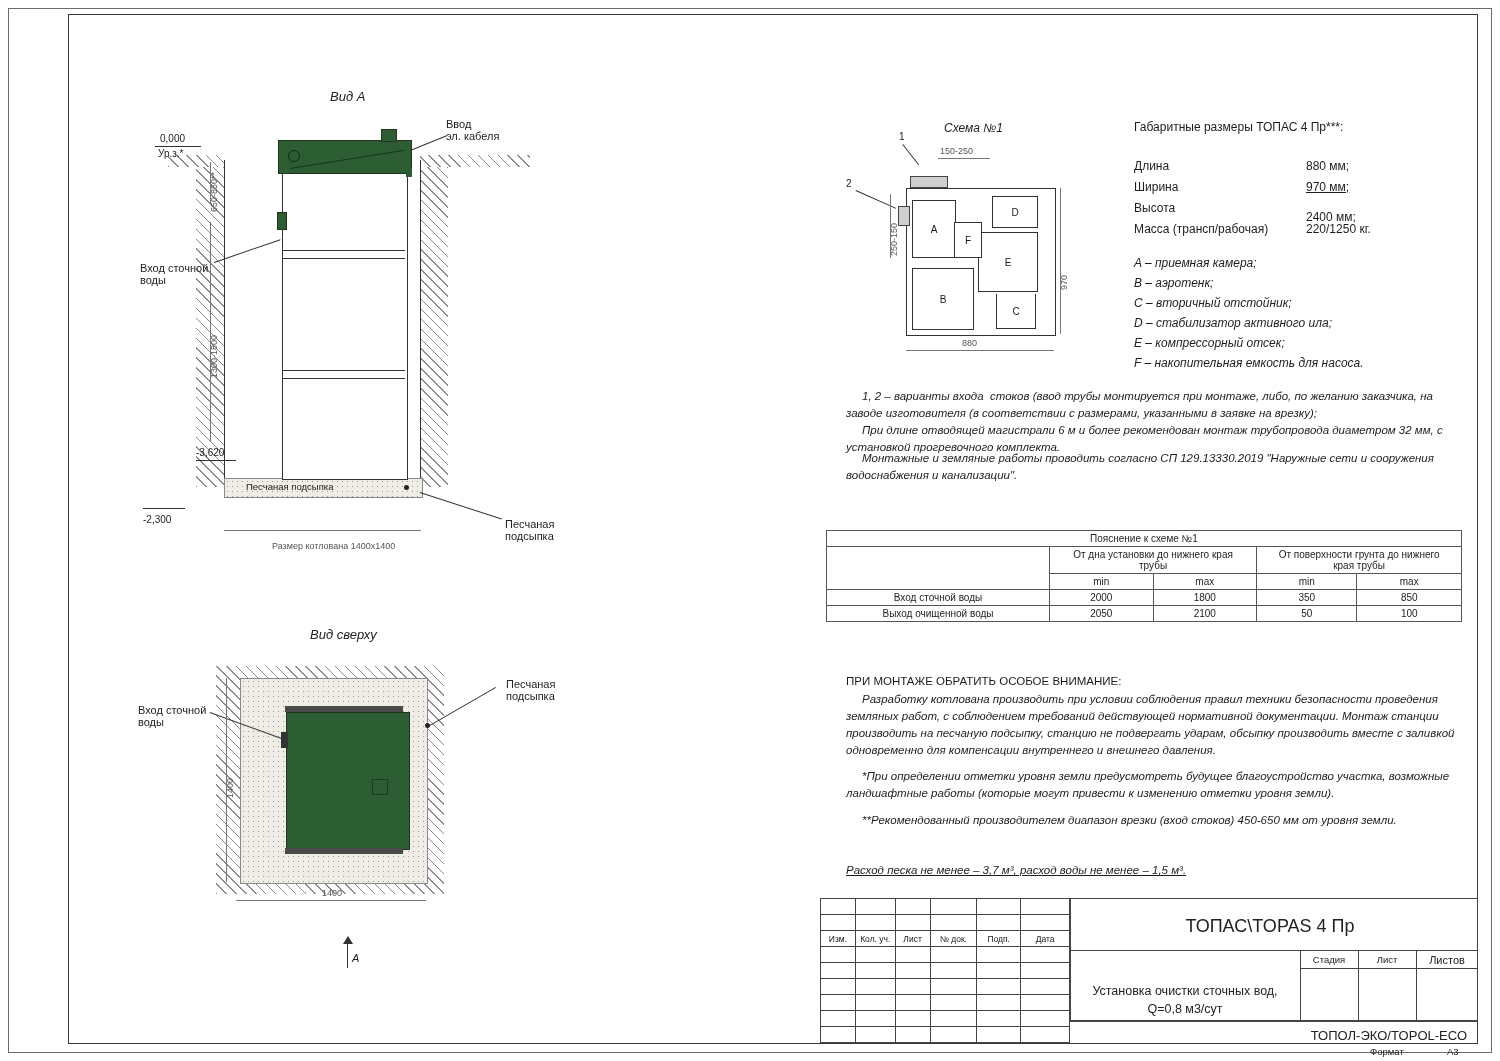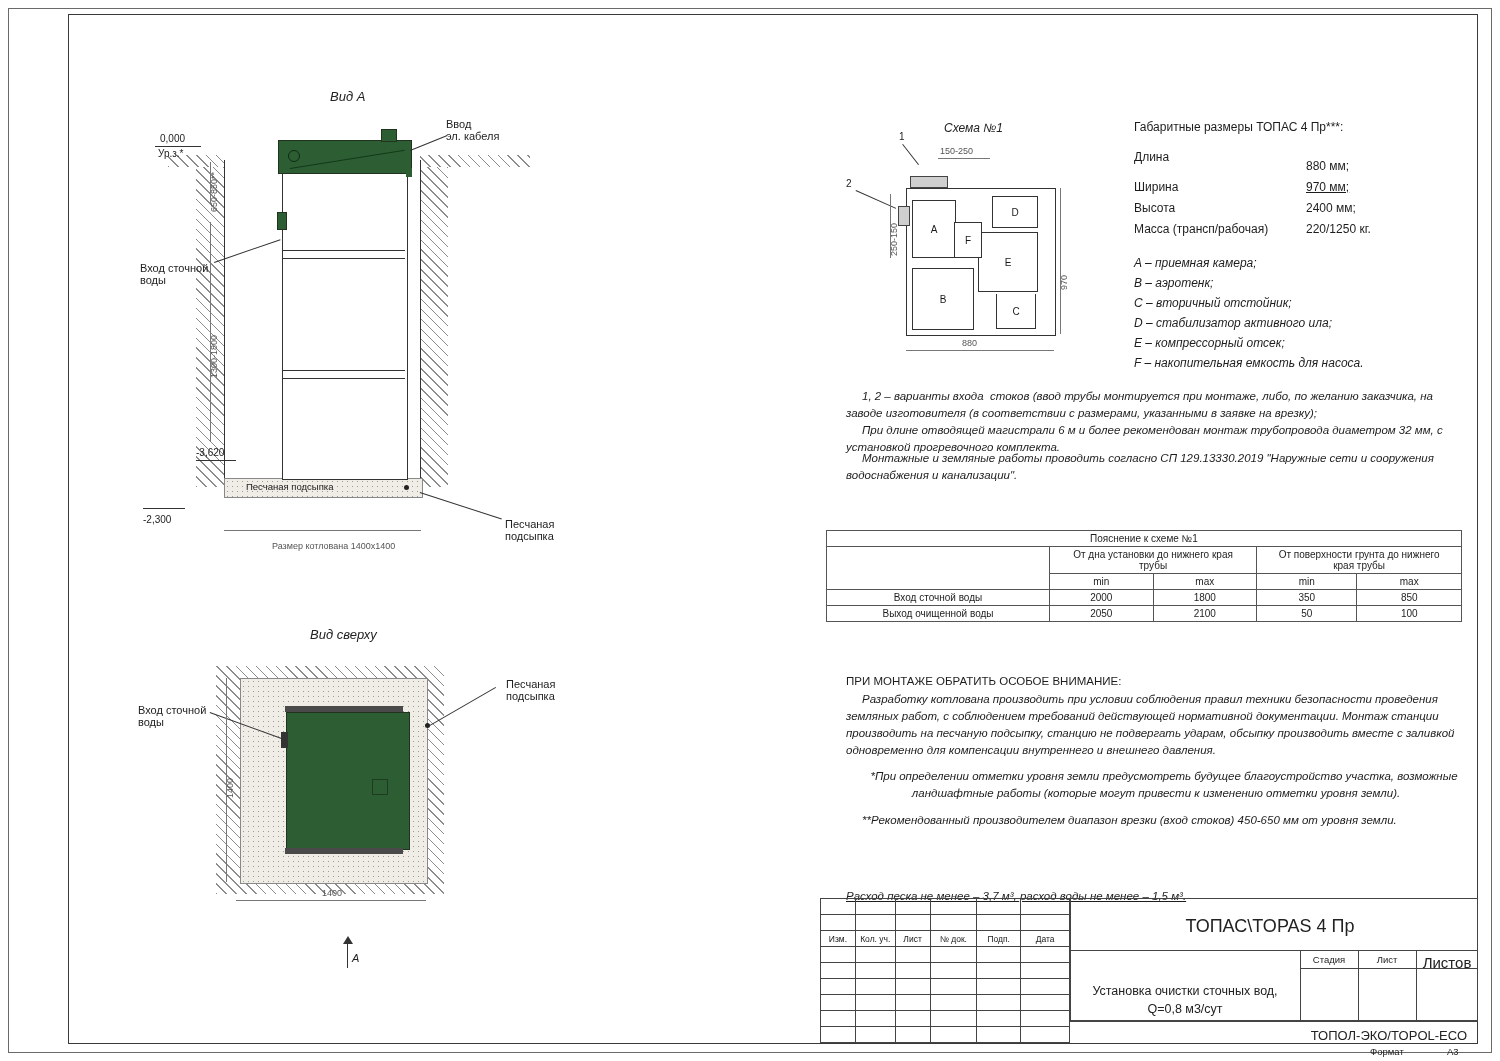--- a/index.html
+++ b/index.html
@@ -145,26 +145,26 @@
   <div class="dim-line" style="left:938px;top:158px;width:52px;height:1px;"></div>
   <div class="dimtxt" style="left:940px;top:146px;">150-250</div>
   <div class="dim-line" style="left:890px;top:194px;width:1px;height:64px;"></div>
   <div class="vtxt" style="left:889px;top:256px;">250-150</div>
   <div class="dim-line" style="left:906px;top:350px;width:148px;height:1px;"></div>
   <div class="dimtxt" style="left:962px;top:338px;">880</div>
   <div class="dim-line" style="left:1060px;top:188px;width:1px;height:146px;"></div>
   <div class="vtxt" style="left:1059px;top:290px;">970</div>
 
   <div class="spec" style="left:1134px;top:120px;">Габаритные размеры ТОПАС 4 Пр***:</div>
-  <div class="spec" style="left:1134px;top:150px;">Длина</div>
+  <div class="spec" style="left:1134px;top:159px;">Длина</div>
   <div class="spec" style="left:1306px;top:159px;">880 мм;</div>
   <div class="spec" style="left:1134px;top:180px;">Ширина</div>
   <div class="spec" style="left:1306px;top:180px;text-decoration:underline;">970 мм;</div>
   <div class="spec" style="left:1134px;top:201px;">Высота</div>
-  <div class="spec" style="left:1306px;top:201px;">2400 мм;</div>
+  <div class="spec" style="left:1306px;top:210px;">2400 мм;</div>
   <div class="spec" style="left:1134px;top:222px;">Масса (трансп/рабочая)</div>
   <div class="spec" style="left:1306px;top:222px;">220/1250 кг.</div>
 
   <div class="spec par-i" style="left:1134px;top:256px;">A – приемная камера;</div>
   <div class="spec par-i" style="left:1134px;top:276px;">B – аэротенк;</div>
   <div class="spec par-i" style="left:1134px;top:296px;">C – вторичный отстойник;</div>
   <div class="spec par-i" style="left:1134px;top:316px;">D – стабилизатор активного ила;</div>
   <div class="spec par-i" style="left:1134px;top:336px;">E – компрессорный отсек;</div>
   <div class="spec par-i" style="left:1134px;top:356px;">F – накопительная емкость для насоса.</div>
 
@@ -200,23 +200,23 @@
       <td>2050</td>
       <td>2100</td>
       <td>50</td>
       <td>100</td>
     </tr>
   </tbody>
     </table>
 
   <div class="par" style="left:846px;top:673px;width:620px;">ПРИ МОНТАЖЕ ОБРАТИТЬ ОСОБОЕ ВНИМАНИЕ:</div>
   <div class="par par-i" style="left:846px;top:691px;width:620px;">     Разработку котлована производить при условии соблюдения правил техники безопасности проведения земляных работ, с соблюдением требований действующей нормативной документации. Монтаж станции производить на песчаную подсыпку, станцию не подвергать ударам, обсыпку производить вместе с заливкой одновременно для компенсации внутреннего и внешнего давления.</div>
-  <div class="par par-i" style="left:846px;top:768px;width:620px;text-align:center;">     *При определении отметки уровня земли предусмотреть будущее благоустройство участка, возможные ландшафтные работы (которые могут привести к изменению отметки уровня земли).</div>
+  <div class="par par-i" style="left:846px;top:768px;width:620px;">     *При определении отметки уровня земли предусмотреть будущее благоустройство участка, возможные ландшафтные работы (которые могут привести к изменению отметки уровня земли).</div>
   <div class="par par-i" style="left:846px;top:812px;width:620px;">     **Рекомендованный производителем диапазон врезки (вход стоков) 450-650 мм от уровня земли.</div>
-  <div class="par par-i underline" style="left:846px;top:888px;width:620px;">Расход песка не менее – 3,7 м³, расход воды не менее – 1,5 м³.</div>
+  <div class="par par-i underline" style="left:846px;top:862px;width:620px;">Расход песка не менее – 3,7 м³, расход воды не менее – 1,5 м³.</div>
 
   <table class="stamp" style="left:820px;top:898px;width:250px;">
     <tbody>
         <tr>
           <td style="width:34px;"></td>
           <td style="width:40px;"></td>
           <td style="width:34px;"></td>
           <td style="width:48px;"></td>
           <td style="width:44px;"></td>
           <td style="width:50px;"></td>
@@ -296,17 +296,17 @@
   <div style="position:absolute;left:1358px;top:950px;width:1px;height:70px;background:#444;"></div>
   <div style="position:absolute;left:1416px;top:950px;width:1px;height:70px;background:#444;"></div>
 
   <div class="ttl" style="left:1090px;top:916px;width:360px;font-size:18px;">ТОПАС\TOPAS 4 Пр</div>
   <div class="ttl" style="left:1078px;top:982px;width:214px;font-size:12.5px;white-space:pre-line;line-height:18px;">Установка очистки сточных вод,
 Q=0,8 м3/сут</div>
   <div class="ttl" style="left:1300px;top:1028px;width:178px;font-size:13px;">ТОПОЛ-ЭКО/TOPOL-ECO</div>
 
   <div class="ttl" style="left:1300px;top:954px;width:58px;font-size:9.5px;">Стадия</div>
   <div class="ttl" style="left:1358px;top:954px;width:58px;font-size:9.5px;">Лист</div>
-  <div class="ttl" style="left:1416px;top:954px;width:62px;font-size:15px;">Листов</div>
+  <div class="ttl" style="left:1416px;top:954px;width:62px;font-size:11px;">Листов</div>
 
   <div class="lbl" style="left:1370px;top:1046px;font-size:9.5px;">Формат</div>
   <div class="lbl" style="left:1447px;top:1046px;font-size:9.5px;">A3</div>
 </div>
 
 </body></html>

